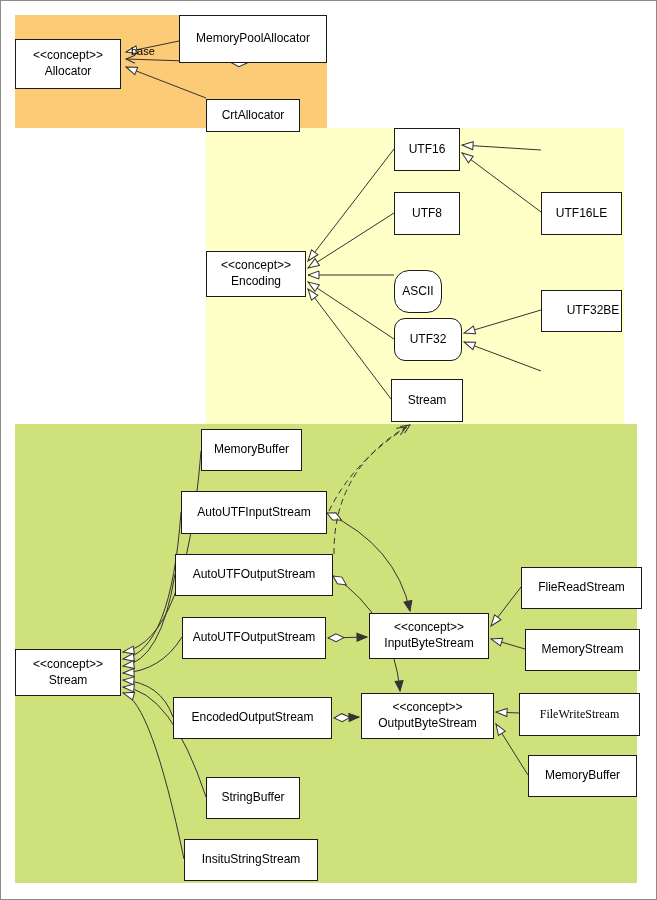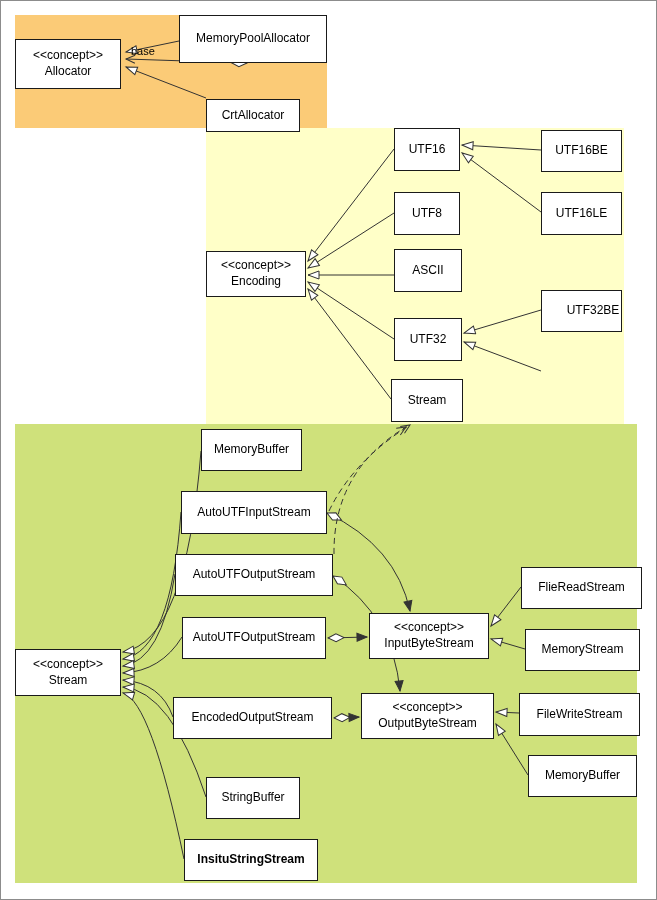--- a/index.html
+++ b/index.html
@@ -98,31 +98,28 @@
   <div class="node" style="left:205px;top:250px;width:100px;height:46px;">
     <div>&lt;&lt;concept&gt;&gt;</div>
     <div>Encoding</div>
   </div>
   <div class="node" style="left:393px;top:127px;width:66px;height:43px;">
     <div>UTF16</div>
   </div>
   <div class="node" style="left:393px;top:191px;width:66px;height:43px;">
     <div>UTF8</div>
   </div>
-  <div class="node" style="left:393px;top:248px;width:68px;height:43px;">
+  <div class="node" style="left:393px;top:269px;width:48px;height:43px;border-radius:15px;">
     <div>ASCII</div>
   </div>
-  <div class="node" style="left:393px;top:317px;width:68px;height:43px;">
+  <div class="node" style="left:393px;top:317px;width:68px;height:43px;border-radius:11px;">
     <div>UTF32</div>
   </div>
   <div class="node" style="left:390px;top:378px;width:72px;height:43px;">
     <div>Stream</div>
-  </div>
-  <div class="node" style="left:540px;top:129px;width:81px;height:42px;">
-    <div>UTF16BE</div>
   </div>
   <div class="node" style="left:540px;top:191px;width:81px;height:43px;">
     <div>UTF16LE</div>
   </div>
   <div class="node" style="left:540px;top:289px;width:81px;height:42px;padding-left:25px;">
     <div>UTF32BE</div>
   </div>
 
   <div class="node" style="left:14px;top:648px;width:106px;height:47px;">
     <div>&lt;&lt;concept&gt;&gt;</div>
@@ -139,37 +136,37 @@
   </div>
   <div class="node" style="left:181px;top:616px;width:144px;height:42px;">
     <div>AutoUTFOutputStream</div>
   </div>
   <div class="node" style="left:172px;top:696px;width:159px;height:42px;">
     <div>EncodedOutputStream</div>
   </div>
   <div class="node" style="left:205px;top:776px;width:94px;height:42px;">
     <div>StringBuffer</div>
   </div>
-  <div class="node" style="left:183px;top:838px;width:134px;height:42px;font-weight:bold;">
+  <div class="node" style="left:183px;top:838px;width:134px;height:42px;">
     <div>InsituStringStream</div>
   </div>
   <div class="node" style="left:368px;top:612px;width:120px;height:46px;">
     <div>&lt;&lt;concept&gt;&gt;</div>
     <div>InputByteStream</div>
   </div>
   <div class="node" style="left:360px;top:692px;width:133px;height:46px;">
     <div>&lt;&lt;concept&gt;&gt;</div>
     <div>OutputByteStream</div>
   </div>
   <div class="node" style="left:520px;top:566px;width:121px;height:42px;">
     <div>FlieReadStream</div>
   </div>
   <div class="node" style="left:524px;top:628px;width:115px;height:42px;">
     <div>MemoryStream</div>
   </div>
-  <div class="node" style="left:518px;top:692px;width:121px;height:43px;">
+  <div class="node" style="left:518px;top:692px;width:121px;height:43px;font-family:Liberation Serif, serif;">
     <div>FileWriteStream</div>
   </div>
   <div class="node" style="left:527px;top:754px;width:109px;height:42px;">
     <div>MemoryBuffer</div>
   </div>
 
 </div>
 
 </body></html>

